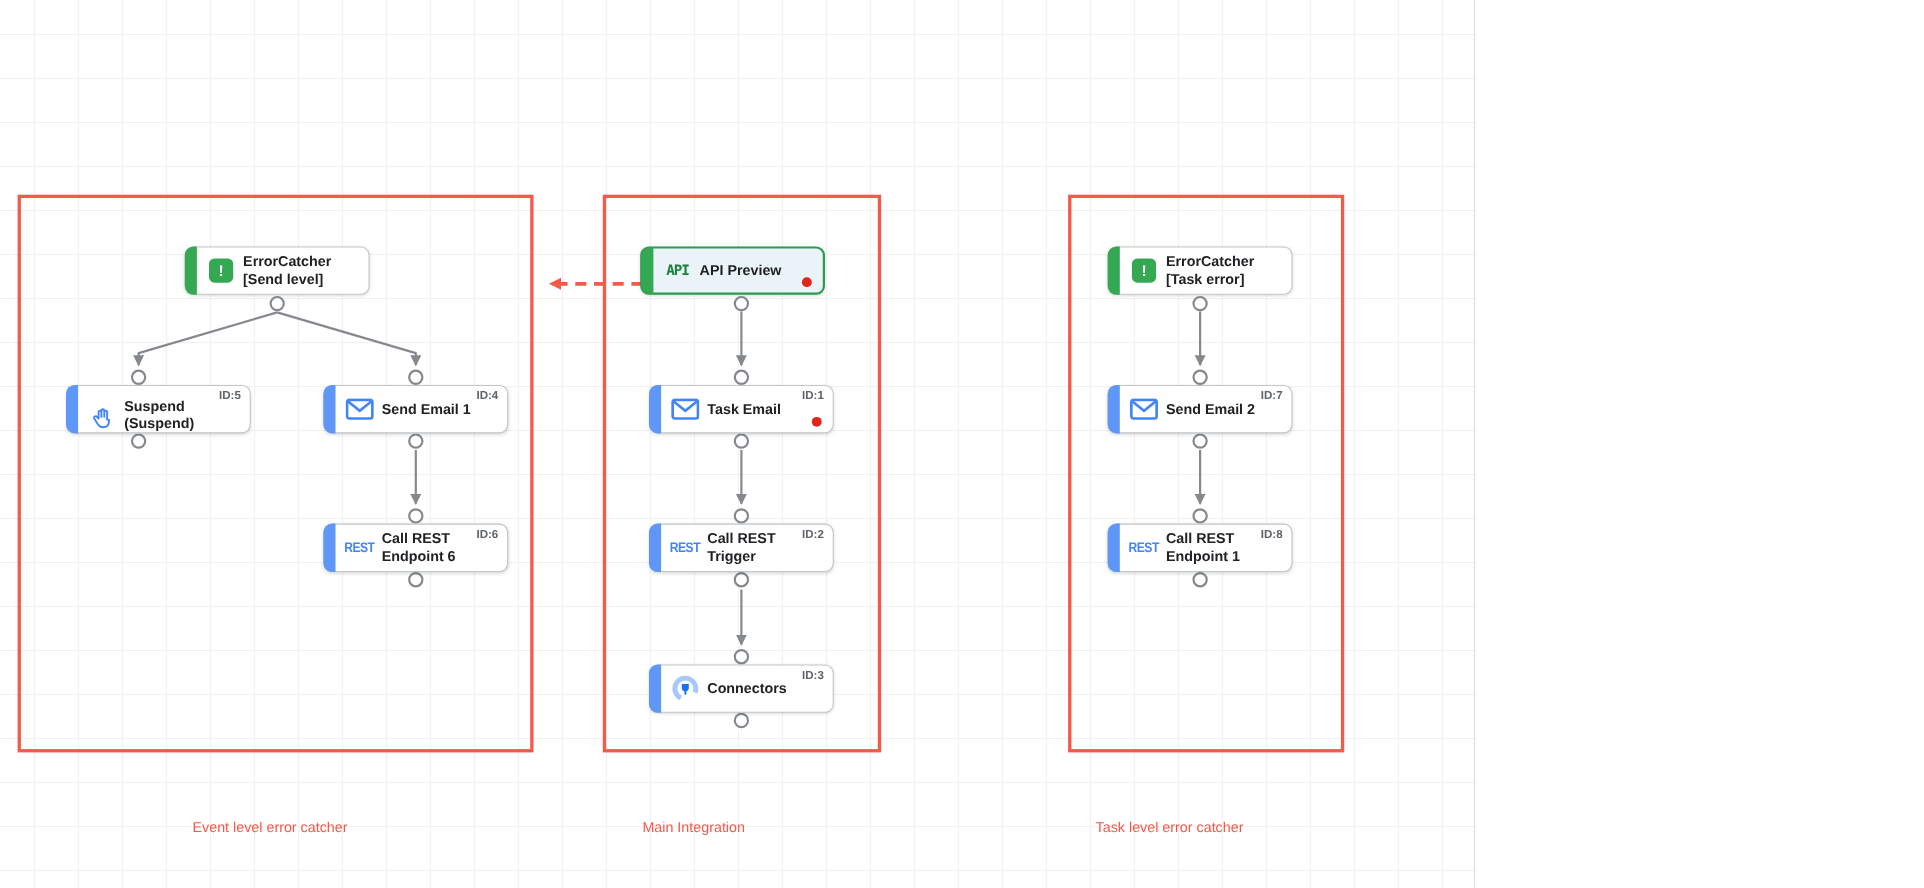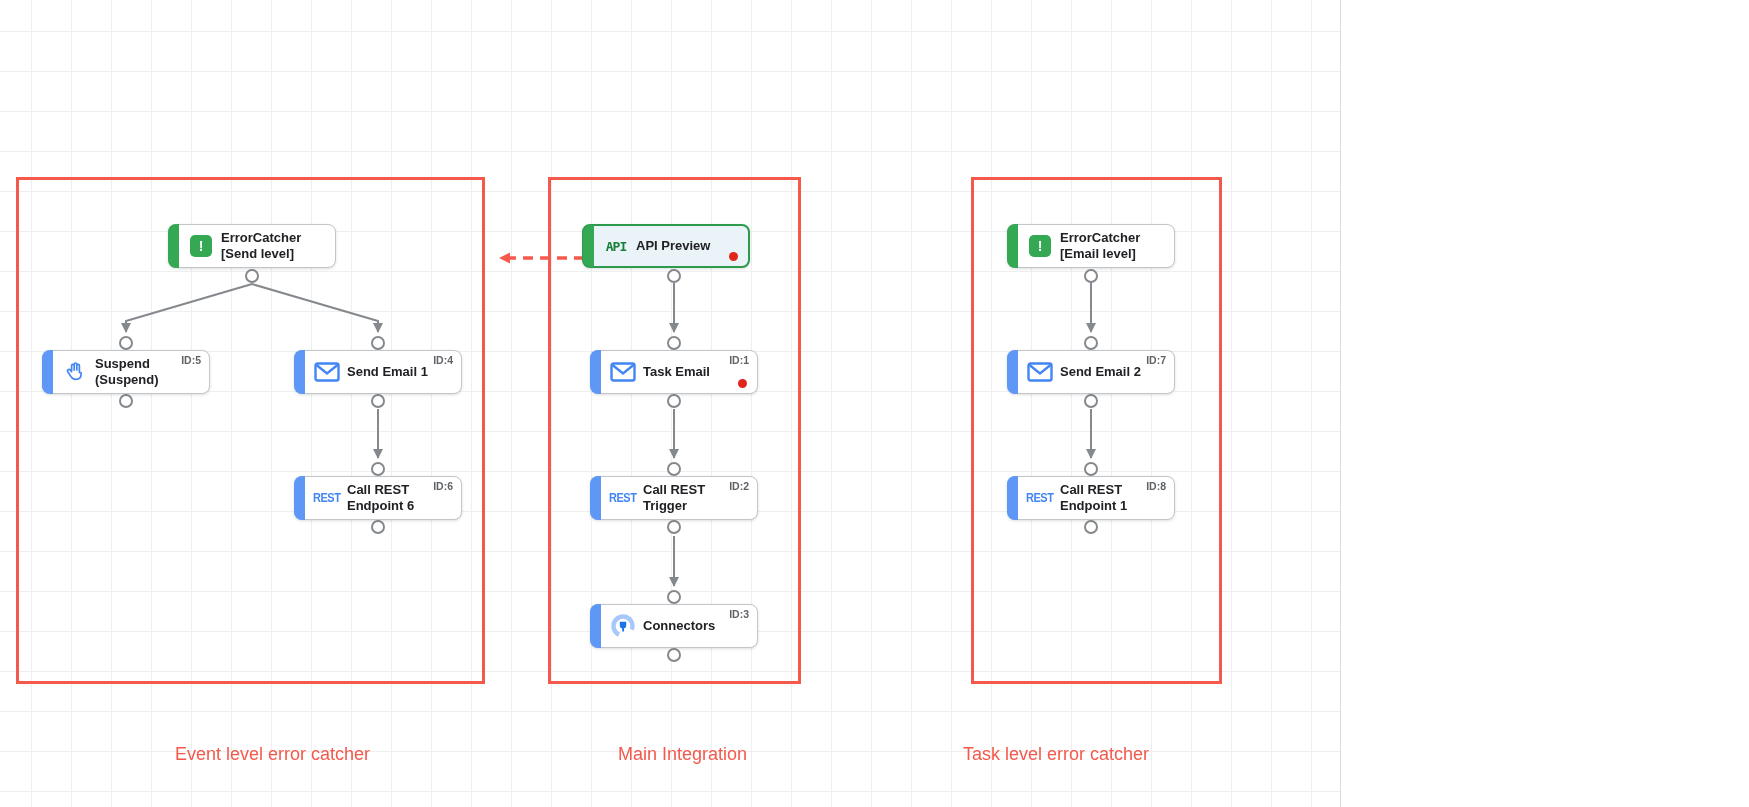--- a/index.html
+++ b/index.html
@@ -10,21 +10,21 @@
   
   #canvas {
     position:absolute; left:0; top:0; width:1340px; height:807px;
     background-image: linear-gradient(#efefef 1px, transparent 1px),
                       linear-gradient(90deg, #efefef 1px, transparent 1px);
     background-size:40px 40px; background-position:-9px -9px;
   }
   #edges { position:absolute; left:0; top:0; width:1340px; height:807px; }
 
   .gbox { position:absolute; border:3px solid #F4594C; }
-  .glabel { position:absolute; color:#F4594C; font-size:18px; white-space:nowrap; }
+  .glabel { position:absolute; color:#F4594C; font-size:13px; white-space:nowrap; }
 
   .node {
     position:absolute; width:168px; height:44px; background:#fff;
     border:1px solid #C2C6CA; border-radius:8px;
     box-shadow:0 1px 3px rgba(60,64,67,.18);
     display:flex; align-items:center;
   }
   .node .accent { position:absolute; left:-1px; top:-1px; bottom:-1px; width:11px; border-radius:8px 0 0 8px; }
   .accent.green { background:#34A853; }
   .accent.blue  { background:#5E97F6; }
@@ -91,35 +91,35 @@
           <circle cx="1091" cy="527" r="6"></circle>
       </g>
       <path d="M584,258 H500" stroke="#F4594C" stroke-width="3.5" stroke-dasharray="10 7" fill="none" marker-end="url(#arrR)"></path>
     </svg>
 
     <div class="gbox" style="left:16px;top:177px;width:469px;height:507px;"></div>
     <div class="gbox" style="left:548px;top:177px;width:253px;height:507px;"></div>
     <div class="gbox" style="left:971px;top:177px;width:251px;height:507px;"></div>
 
     <div class="glabel" style="left:175px;top:744px;">Event level error catcher</div>
-    <div class="glabel" style="left:618px;top:744px;">Main Integration</div>
-    <div class="glabel" style="left:963px;top:744px;">Task level error catcher</div>
+    <div class="glabel" style="left:584px;top:744px;">Main Integration</div>
+    <div class="glabel" style="left:996px;top:744px;">Task level error catcher</div>
 
     <div class="node" style="left:168px;top:224px;">
       <div class="accent green"></div>
       <div class="nicon">
           <div class="ec-badge">!</div>
         </div>
       <div class="nlabel">
         <span>ErrorCatcher</span>
           <span>[Send level]</span>
       </div>
     </div>
 
-    <div class="node" style="left:42px;top:350px;">
+    <div class="node" style="left:60px;top:350px;align-items:flex-end;">
       <div class="accent blue"></div>
       <div class="nicon">
         <svg width="24" height="24" viewBox="0 0 24 24">
             <path d="M8.6 11V5.6a1.3 1.3 0 0 1 2.6 0V10 M11.2 10V4.3a1.3 1.3 0 0 1 2.6 0V10 M13.8 10V5.6a1.3 1.3 0 0 1 2.6 0V12.5 M8.6 11.6 7.1 9.9a1.45 1.45 0 0 0-2.3 1.8l3.2 4.9c1.1 1.7 2.4 2.8 4.7 2.8 3.3 0 5.4-2.1 5.4-5.4v-1.5" stroke="#4285F4" stroke-width="1.7" fill="none" stroke-linecap="round" stroke-linejoin="round"></path>
           </svg>
       </div>
       <div class="nlabel">
         <span>Suspend</span>
           <span>(Suspend)</span>
       </div>
@@ -205,21 +205,21 @@
       <div class="badge">ID:3</div>
     </div>
 
     <div class="node" style="left:1007px;top:224px;">
       <div class="accent green"></div>
       <div class="nicon">
           <div class="ec-badge">!</div>
         </div>
       <div class="nlabel">
         <span>ErrorCatcher</span>
-          <span>[Email level]</span>
+          <span>[Task error]</span>
       </div>
     </div>
 
     <div class="node" style="left:1007px;top:350px;">
       <div class="accent blue"></div>
       <div class="nicon">
         <svg width="26" height="20" viewBox="0 0 26 20">
             <rect x="1.5" y="1.5" width="23" height="17" rx="2" fill="none" stroke="#4285F4" stroke-width="2.4"></rect>
             <path d="M2.5 3 13 11.5 23.5 3" fill="none" stroke="#4285F4" stroke-width="2.4"></path>
           </svg>

